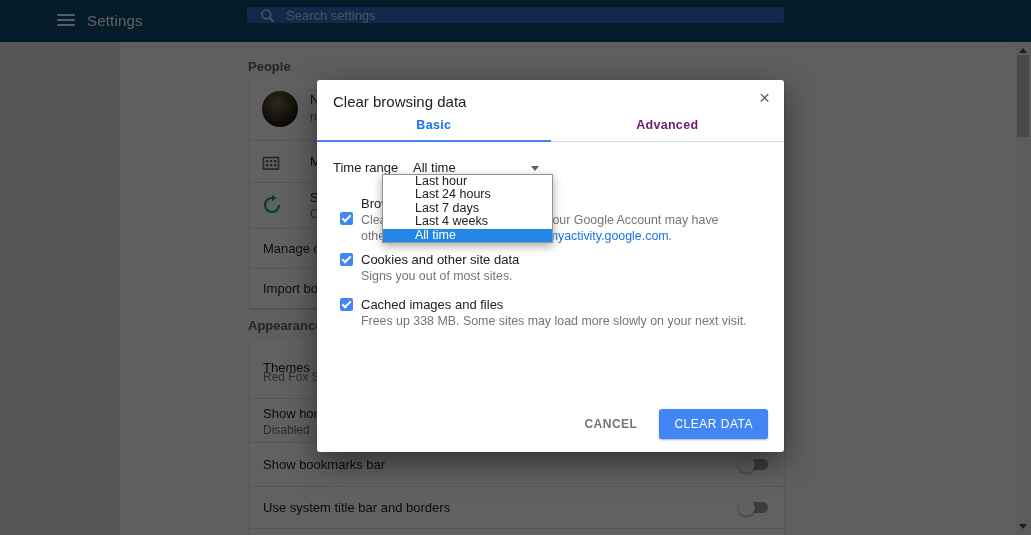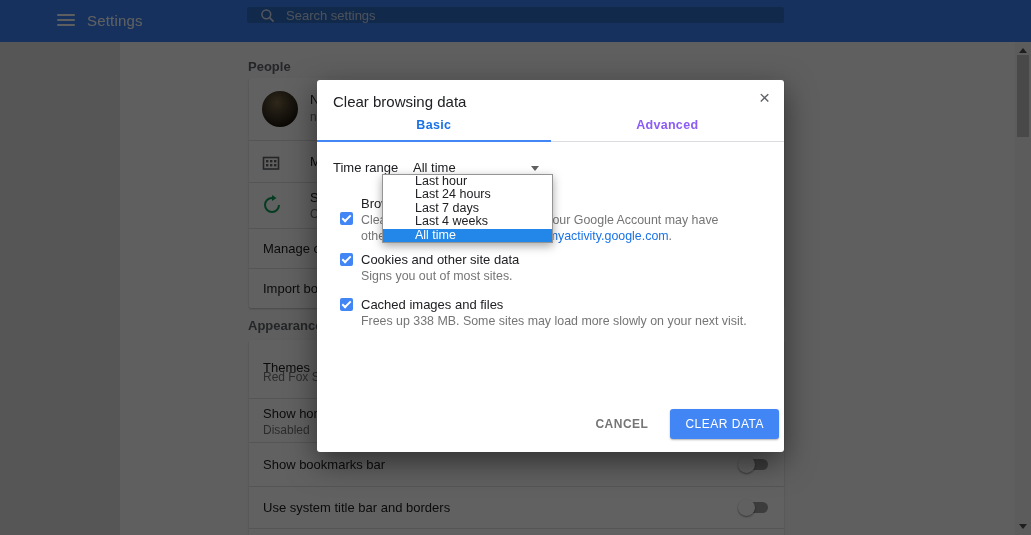--- a/index.html
+++ b/index.html
@@ -2,21 +2,21 @@
 <html><head>
 <meta charset="utf-8">
 <style>
   * { margin:0; padding:0; box-sizing:border-box; }
   html,body { background:#000; }
   .page {
     position:relative; width:1031px; height:535px; overflow:hidden;
     background:#e2e2e2; font-family:"Liberation Sans", sans-serif;
   }
   
-  .toolbar { position:absolute; left:0; top:0; width:1031px; height:42px; background:#3b82f6; z-index:1; }
+  .toolbar { position:absolute; left:0; top:0; width:1031px; height:42px; background:#0c4a6e; z-index:1; }
   .hamburger { position:absolute; left:57px; top:14px; width:18px; height:14px; cursor:pointer; }
   .hamburger span { display:block; width:18px; height:2px; background:#f4f6fb; margin-bottom:3px; border-radius:1px; }
   .toolbar-title { position:absolute; left:87px; top:12px; font-size:15px; color:#fbfcfe; letter-spacing:.2px; }
   .searchbar { position:absolute; left:247px; top:7px; width:537px; height:16px; background:#2f6cc3; border-radius:2px; display:flex; align-items:center; }
   .search-icon { margin-left:13px; width:15px; height:15px; flex:0 0 auto; }
   .search-ph { margin-left:11px; font-size:13px; color:rgba(255,255,255,0.72); }
 
   .content-col { position:absolute; left:120px; top:42px; width:895px; height:493px; background:#fafafa; z-index:1; }
   .section-label { position:absolute; left:248px; font-size:13px; font-weight:bold; color:#5f6368; z-index:2; }
   .card { position:absolute; left:249px; width:535px; background:#ffffff; border-radius:2px;
@@ -47,40 +47,40 @@
 
   .scrim { position:absolute; left:0; top:0; right:0; bottom:0; background:rgba(0,0,0,0.62); z-index:10; }
 
   
   .dialog { position:absolute; left:317px; top:80px; width:467px; height:372px; background:#fff;
             border-radius:3px; box-shadow:0 10px 30px rgba(0,0,0,0.5); z-index:20; }
   .dlg-title { position:absolute; left:16px; top:13px; font-size:15px; color:#202124; }
   .dlg-close { position:absolute; right:14px; top:8px; font-size:19px; color:#5f6368; cursor:pointer; line-height:20px; }
   .tabs { position:absolute; left:0; top:28px; width:100%; height:34px; display:flex; border-bottom:1px solid #dadce0; }
   .tab { flex:1; display:flex; align-items:center; justify-content:center; position:relative;
-         font-size:12.5px; font-weight:bold; color:#8b5cf6; letter-spacing:.3px; cursor:pointer; }
+         font-size:12.5px; font-weight:bold; color:#701a75; letter-spacing:.3px; cursor:pointer; }
   .tab.active { color:#1a73e8; }
   .tab.active::after { content:""; position:absolute; left:0; right:0; bottom:-1px; height:2px; background:#4285f4; }
 
   .tr-label { position:absolute; left:16px; top:80px; font-size:13px; color:#202124; }
   .tr-value { position:absolute; left:96px; top:80px; font-size:13px; color:#202124; cursor:pointer; }
   .tr-arrow { position:absolute; left:214px; top:86px; width:0; height:0;
               border-top:5px solid #616161; border-left:4.5px solid transparent; border-right:4.5px solid transparent; }
 
   .cbrow { position:absolute; left:23px; width:352px; }
   .cbrow1 { top:116px; } .cbrow2 { top:172px; } .cbrow3 { top:217px; }
   .cb { position:absolute; left:0; width:13px; height:13px; background:#4285f4; border-radius:2px; cursor:pointer; }
   .cb::after { content:""; position:absolute; left:2px; top:3px; width:7px; height:3px;
                border-left:2px solid #fff; border-bottom:2px solid #fff; transform:rotate(-45deg); }
   .cb-top { top:1px; } .cb-mid { top:16px; }
   .cb-label { margin-left:21px; font-size:13px; color:#202124; line-height:16px; white-space:nowrap; }
   .cb-desc { margin-left:21px; font-size:12.4px; color:#757575; line-height:15.5px; margin-top:1px; white-space:nowrap; }
   .cb-desc a { color:#1a73e8; text-decoration:none; cursor:pointer; }
 
-  .dlg-footer { position:absolute; right:5px; bottom:13px; display:flex; align-items:center; }
+  .dlg-footer { position:absolute; right:16px; bottom:13px; display:flex; align-items:center; }
   .btn-cancel { font-size:12px; font-weight:bold; color:#757575; letter-spacing:.5px; cursor:pointer; margin-right:22px; }
   .btn-primary { background:#4285f4; color:#fff; font-size:12px; font-weight:normal; letter-spacing:.5px;
                  padding:8px 15px; border-radius:3px; cursor:pointer; box-shadow:0 1px 2px rgba(0,0,0,0.3); }
 
   
   .select-popup { position:absolute; left:382px; top:174px; width:171px; background:#fff;
                   border:1px solid #949494; box-shadow:0 3px 9px rgba(0,0,0,0.35); z-index:30; }
   .option { font-size:12.5px; color:#202124; line-height:13.4px; padding-left:32px; white-space:nowrap; cursor:pointer; }
   .option.selected { background:#2287e8; color:#fff; }
 </style>

